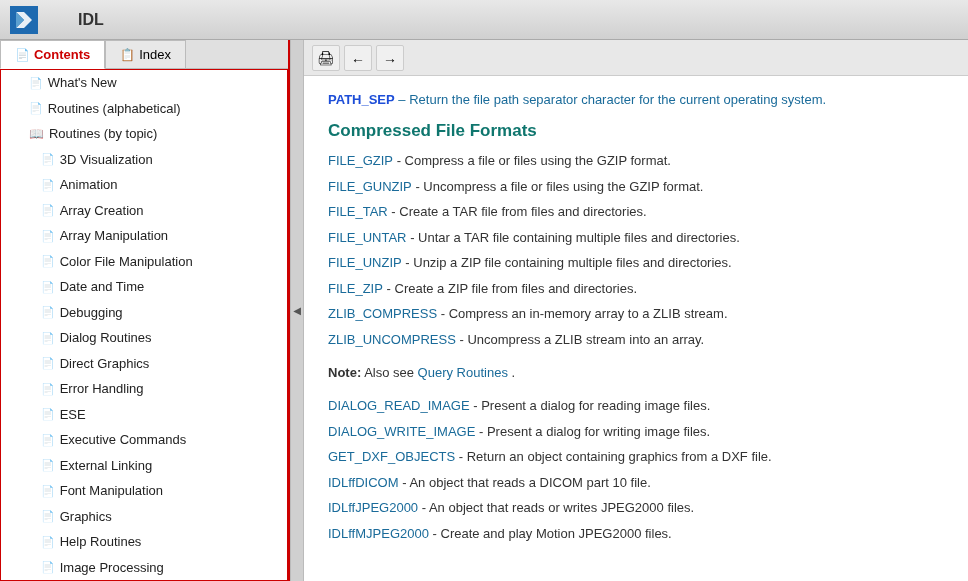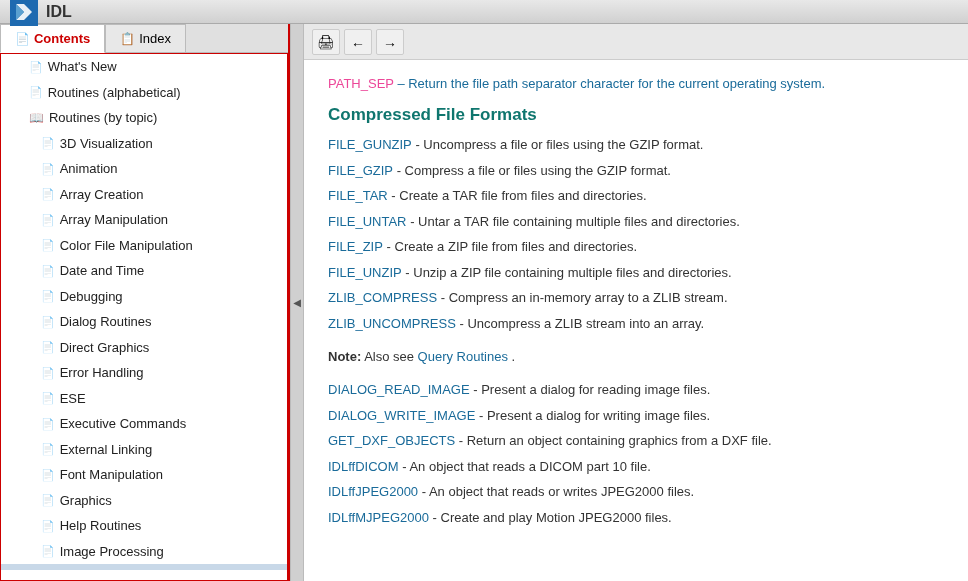--- a/index.html
+++ b/index.html
@@ -1,26 +1,27 @@
 <!DOCTYPE html>
 <html><head>
   <meta charset="utf-8">
   <style>
     * { box-sizing: border-box; margin: 0; padding: 0; }
     body { font-family: Arial, sans-serif; font-size: 13px; background: #f0f0f0; width: 968px; height: 581px; overflow: hidden; display: flex; flex-direction: column; }
 
     
     .title-bar {
       background: linear-gradient(to bottom, #e8e8e8, #d0d0d0);
-      height: 24px;
+      height: 40px;
       display: flex;
       align-items: center;
       padding: 0 10px;
       border-bottom: 1px solid #aaa;
       flex-shrink: 0;
+      gap: 32px;
     }
     .title-bar-logo {
       width: 28px;
       height: 28px;
       background: #1e6ab0;
       display: flex;
       align-items: center;
       justify-content: center;
       margin-right: 8px;
       position: relative;
@@ -150,21 +151,21 @@
     }
     .content-area::-webkit-scrollbar { width: 8px; }
     .content-area::-webkit-scrollbar-track { background: #f0f0f0; }
     .content-area::-webkit-scrollbar-thumb { background: #aaa; border-radius: 4px; }
 
     .path-line {
       color: #1a6b9a;
       font-size: 13px;
       margin-bottom: 12px;
     }
-    .path-line a { color: #ec4899; text-decoration: none; }
+    .path-line a { color: #1d4ed8; text-decoration: none; font-weight: bold; }
 
     h2.section-heading {
       font-size: 17px;
       font-weight: bold;
       color: #0f766e;
       margin: 14px 0 10px 0;
       border-bottom: none;
     }
 
     .entry {
@@ -341,42 +342,42 @@
     <div class="content-area">
 
       <div class="path-line">
         <a href="#">PATH_SEP</a>
         <span> – Return the file path separator character for the current operating system.</span>
       </div>
 
       <h2 class="section-heading">Compressed File Formats</h2>
 
       <div class="entry">
+        <a href="#">FILE_GZIP</a>
+        <span>- Compress a file or files using the GZIP format.</span>
+      </div>
+      <div class="entry">
         <a href="#">FILE_GUNZIP</a>
         <span>- Uncompress a file or files using the GZIP format.</span>
       </div>
       <div class="entry">
-        <a href="#">FILE_GZIP</a>
-        <span>- Compress a file or files using the GZIP format.</span>
-      </div>
-      <div class="entry">
         <a href="#">FILE_TAR</a>
         <span>- Create a TAR file from files and directories.</span>
       </div>
       <div class="entry">
         <a href="#">FILE_UNTAR</a>
         <span>- Untar a TAR file containing multiple files and directories.</span>
       </div>
       <div class="entry">
+        <a href="#">FILE_UNZIP</a>
+        <span>- Unzip a ZIP file containing multiple files and directories.</span>
+      </div>
+      <div class="entry">
         <a href="#">FILE_ZIP</a>
         <span>- Create a ZIP file from files and directories.</span>
-      </div>
-      <div class="entry">
-        <a href="#">FILE_UNZIP</a>
-        <span>- Unzip a ZIP file containing multiple files and directories.</span>
       </div>
       <div class="entry">
         <a href="#">ZLIB_COMPRESS</a>
         <span>- Compress an in-memory array to a ZLIB stream.</span>
       </div>
       <div class="entry">
         <a href="#">ZLIB_UNCOMPRESS</a>
         <span>- Uncompress a ZLIB stream into an array.</span>
       </div>
 

